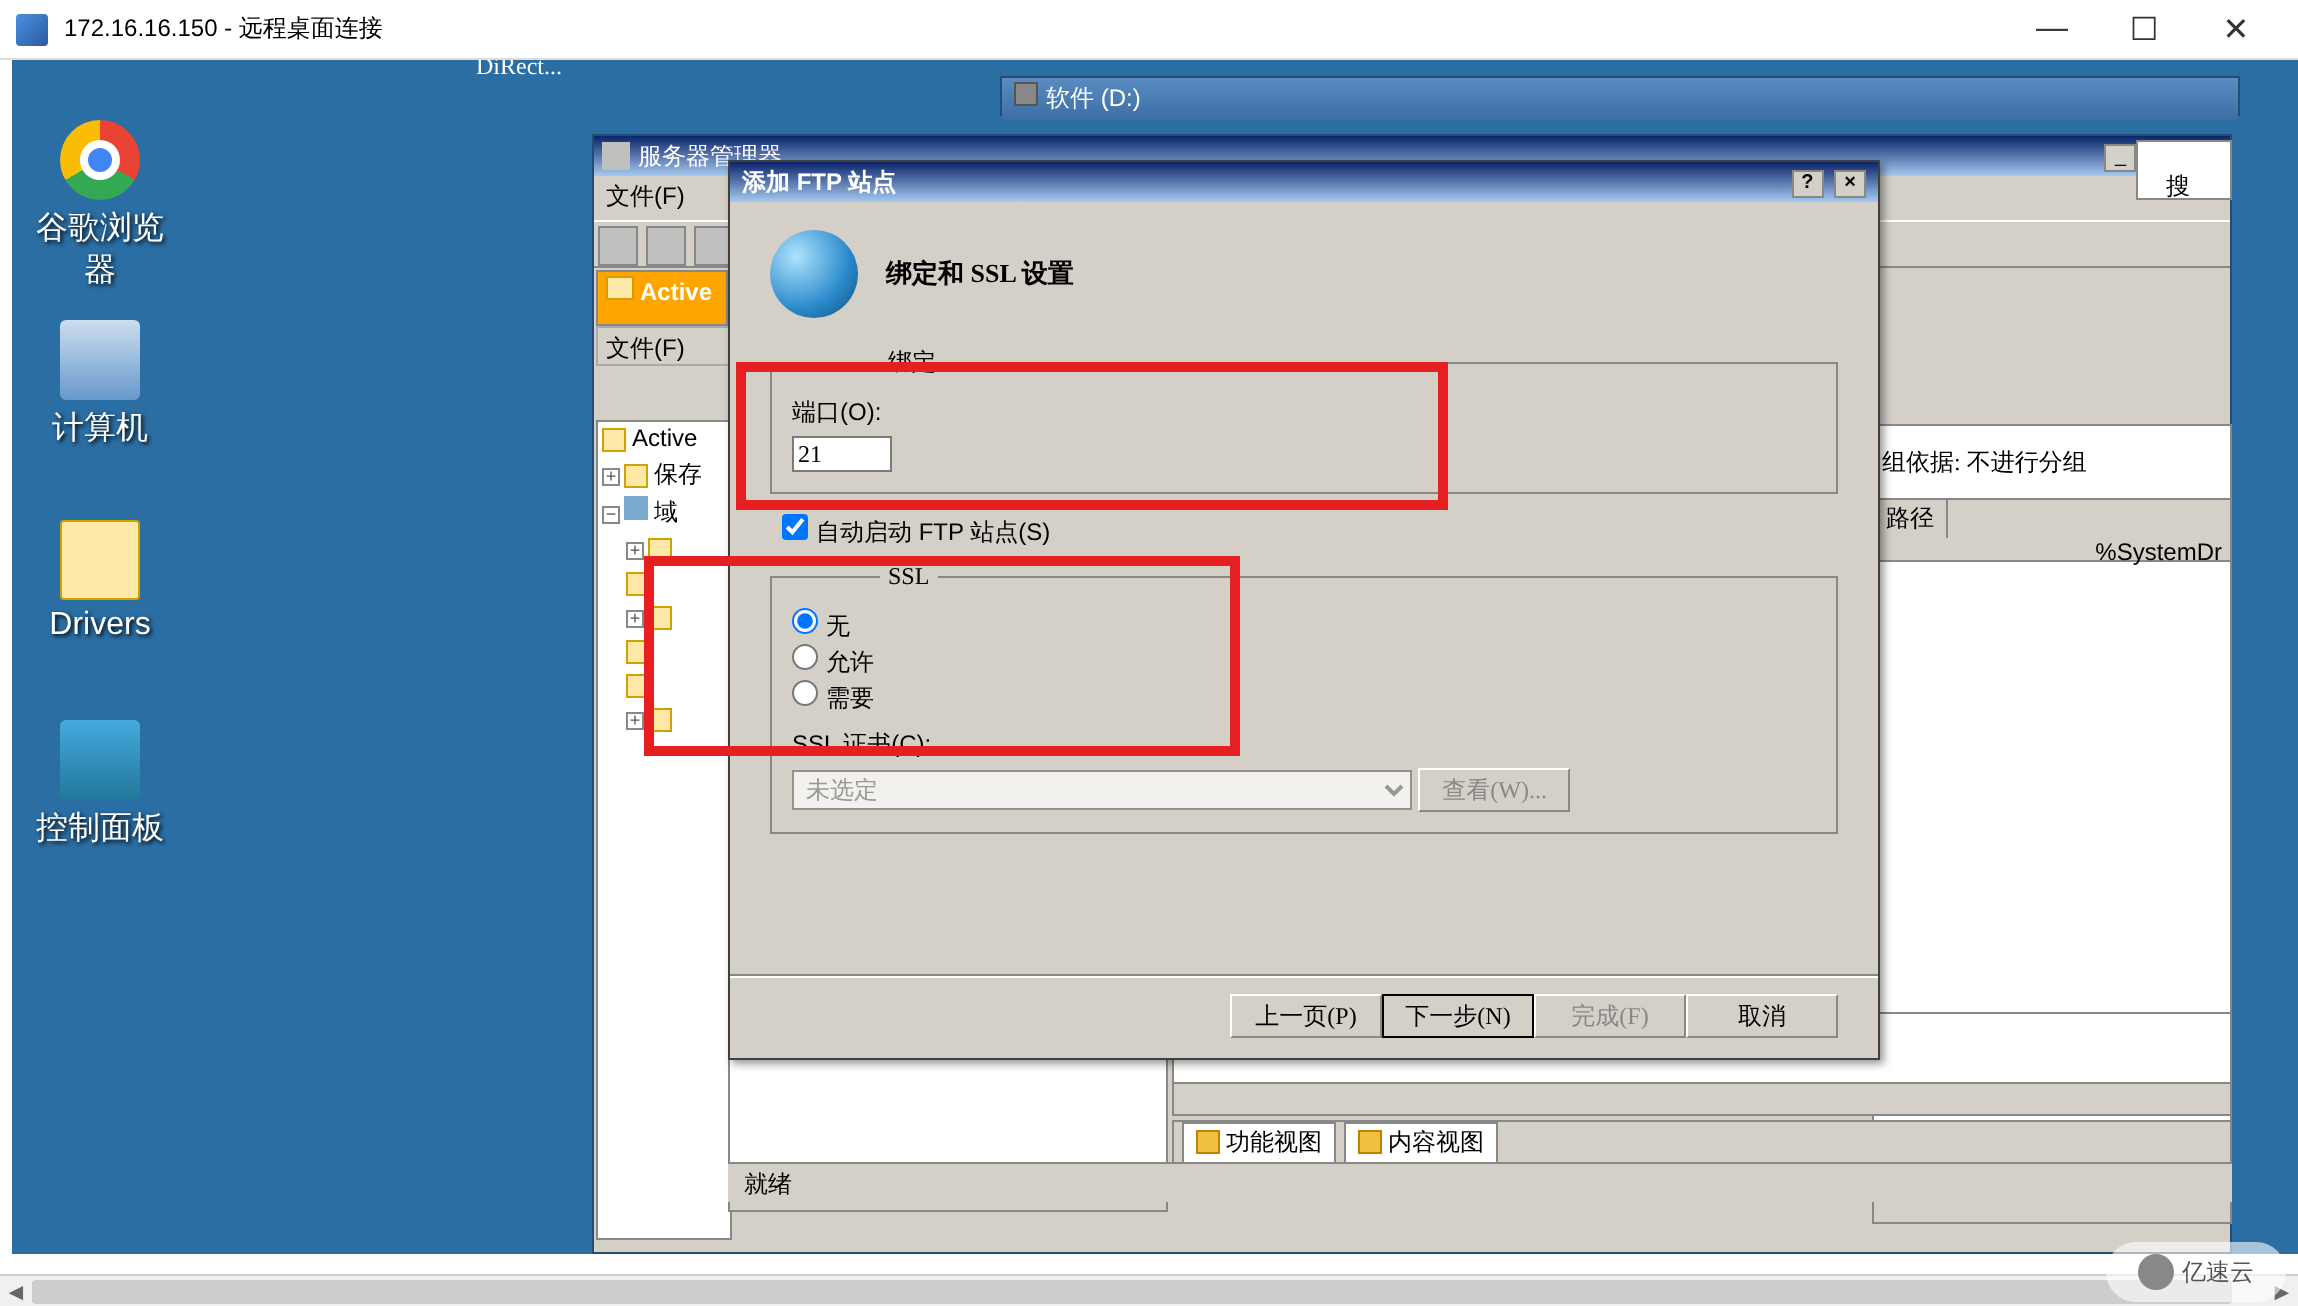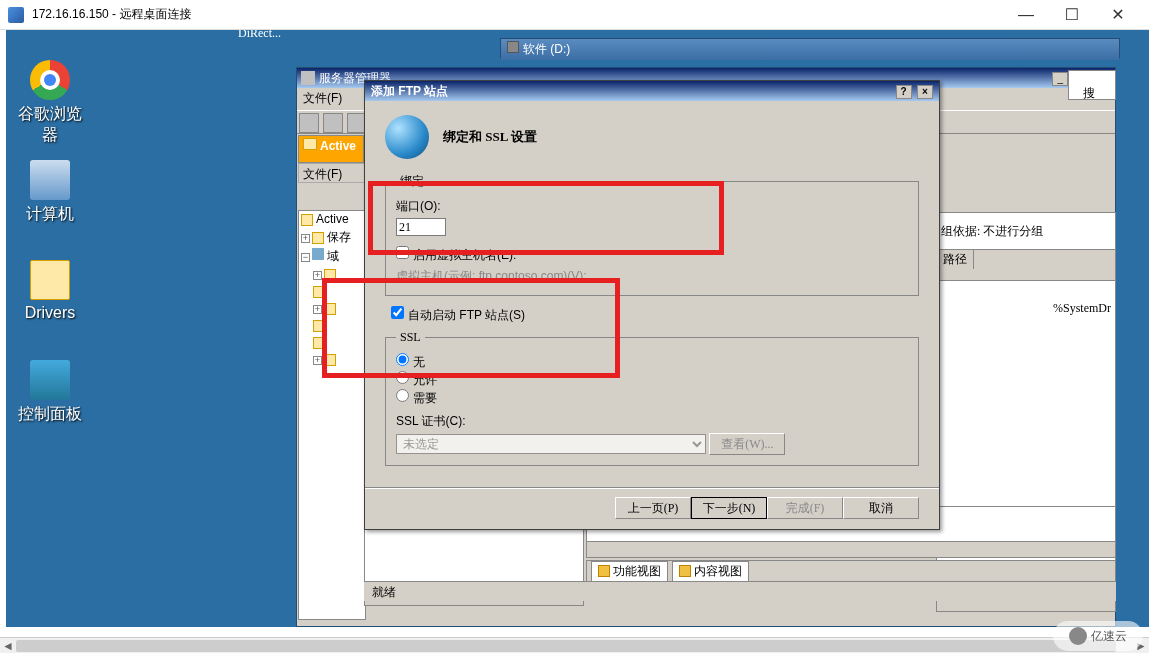--- a/index.html
+++ b/index.html
@@ -44,21 +44,21 @@
 .dialog .dlg-title { height: 20px; background: linear-gradient(#0a246a,#a6caf0); color: #fff; display: flex; align-items: center; padding: 0 6px; font-family:"SimSun"; font-weight:bold;}
 .dialog .dlg-title .txt{flex:1;}
 .dialog .dlg-title .btns span{ display:inline-block; width:16px; height:14px; background:#d4d0c8; border:1px solid #888; margin-left:2px; text-align:center; line-height:12px; font-size:10px; color:#000;}
 
 .dlg-body{ padding: 14px 20px 0 20px; }
 .dlg-head{ display:flex; align-items:center; gap:14px; margin-bottom:14px;}
 .globe{ width:44px; height:44px; border-radius:50%; background: radial-gradient(circle at 30% 30%, #aee3ff, #2b8acb 60%, #0d4c7a);}
 .dlg-head-txt{ font-family:"SimSun"; font-weight:bold; font-size:13px;}
 
 fieldset{ border:1px solid #888; padding:8px 10px 10px 10px; margin-bottom:8px; font-family:"SimSun";}
-legend{ font-family:"SimSun"; padding:0 4px;}
+legend{ font-family:"SimSun"; padding:0 4px;margin-left:44px;}
 
 .row-flex{ display:flex; gap:30px;}
 .lbl{ display:block; margin-bottom:3px;}
 select.inp, input.inp{ font-family:"SimSun"; padding:1px 2px; border:1px solid #7a7a7a; background:#fff;}
 select.inp{ width:210px; height:20px;}
 input.port{ width:50px; height:18px;}
 .chk{ margin-right:4px;}
 .hint{ color:#888; margin-top:4px;}
 
 .highlight{ position:absolute; border:5px solid #e62020; pointer-events:none; z-index:20;}
@@ -152,21 +152,21 @@
       <div class="row" style="padding-left:14px;"><span class="fold"></span></div>
       <div class="row" style="padding-left:14px;"><span class="exp">+</span><span class="fold"></span></div>
       <div class="row" style="padding-left:14px;"><span class="fold"></span></div>
       <div class="row" style="padding-left:14px;"><span class="fold"></span></div>
       <div class="row" style="padding-left:14px;"><span class="exp">+</span><span class="fold"></span></div>
     </div>
 
     <div class="right-pane">
       <div class="lbl1">组依据: 不进行分组</div>
       <div class="hdr"><span>路径</span></div>
-      <div style="position:absolute; top:56px; right:4px; font-family:Liberation Serif, serif;margin-top:32px;">%SystemDr</div>
+      <div style="position:absolute; top:56px; right:4px; font-family:Liberation Sans, sans-serif;">%SystemDr</div>
       <div class="scroll"></div>
     </div>
     <div style="position:absolute; left:1062px; top:40px; width:48px; height:22px; background:#fff; border:1px solid #888; padding:14px; font-family:SimSun; overflow:hidden;"><span>搜索</span></div>
 
     <div class="dialog">
       <div class="dlg-title">
         <span class="txt">添加 FTP 站点</span>
         <span class="btns">
           <span>?</span>
           <span>×</span>
@@ -178,24 +178,20 @@
           <div class="dlg-head-txt">绑定和 SSL 设置</div>
         </div>
 
         <fieldset>
           <legend>绑定</legend>
           <div class="row-flex">
             <div>
               <label class="lbl">端口(O):</label>
               <input class="inp port" value="21" style="">
             </div>
-          </div>
-          <div style="margin-top:10px;">
-            <input type="checkbox" class="chk" style=""><span>启用虚拟主机名(E):</span>
-            <div class="hint">虚拟主机(示例: ftp.contoso.com)(V):</div>
           </div>
         </fieldset>
 
         <div style="margin:10px 0 6px 6px;">
           <input type="checkbox" class="chk" checked="" style=""><span>自动启动 FTP 站点(S)</span>
         </div>
 
         <fieldset>
           <legend>SSL</legend>
           <div><input type="radio" name="ssl" checked="" class="chk" style=""><span>无</span></div>

